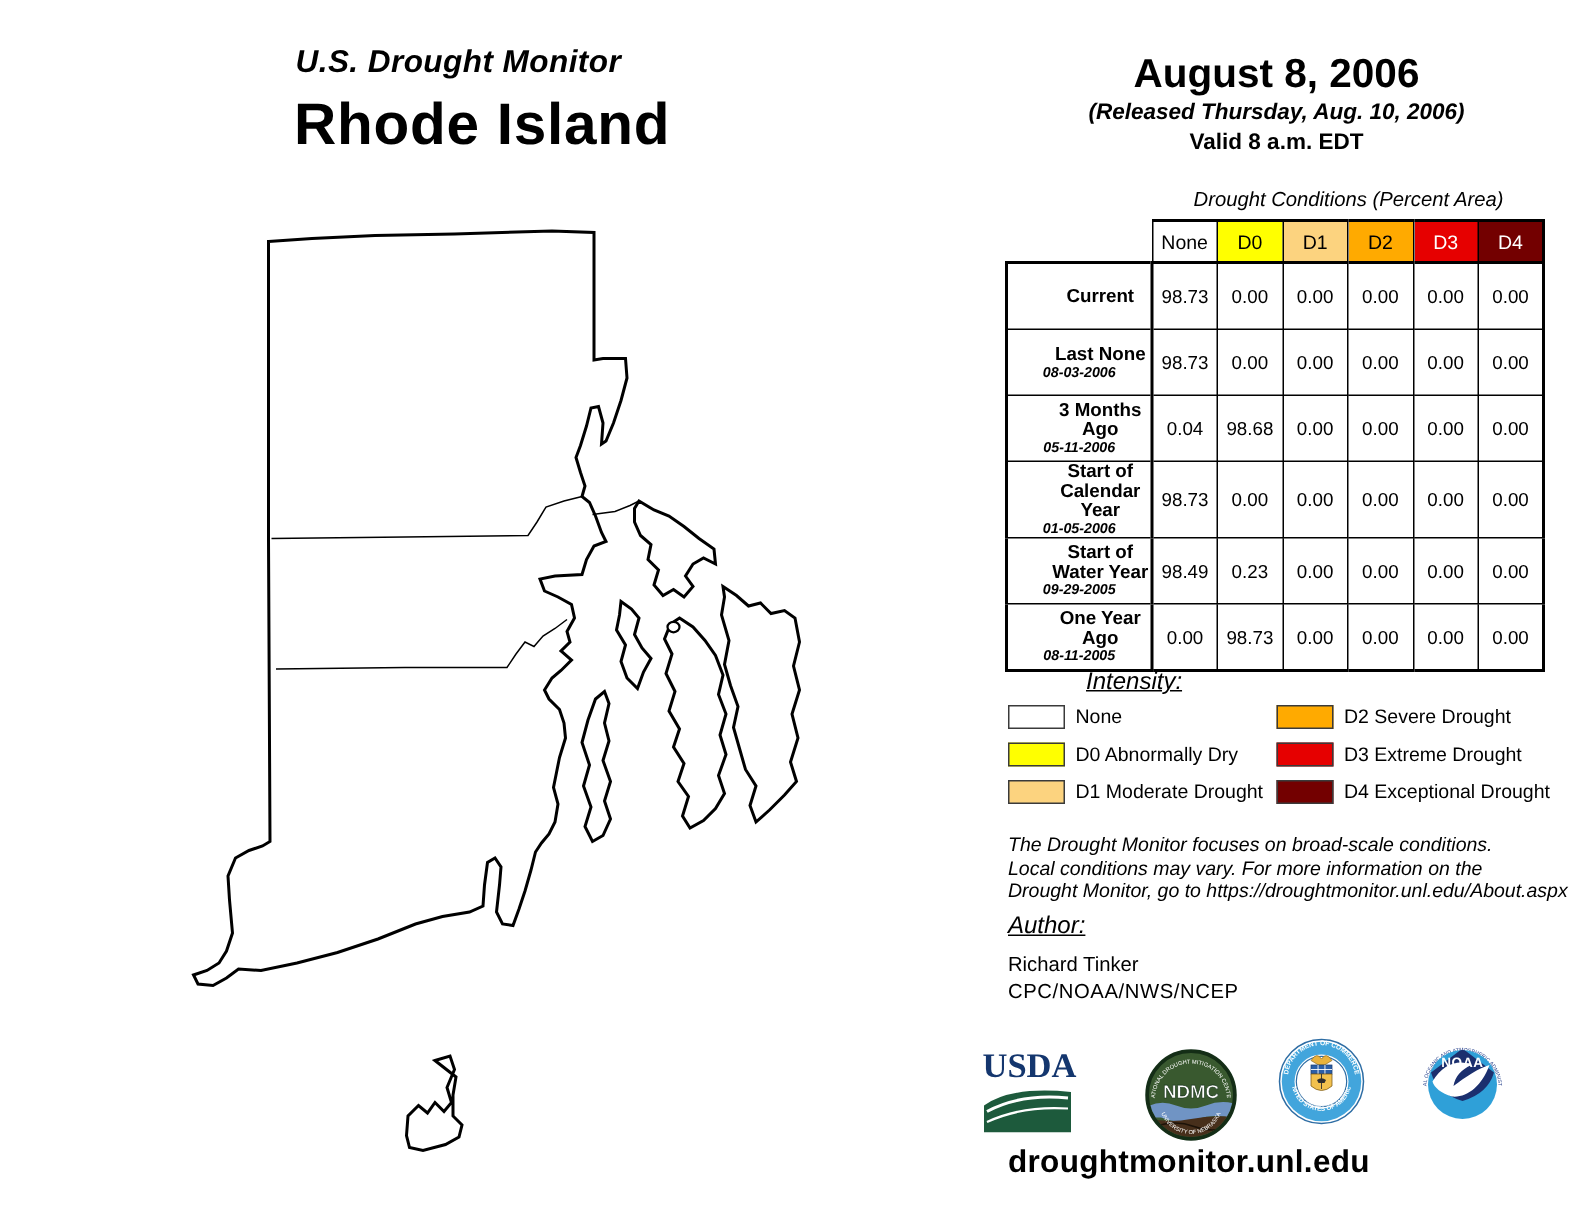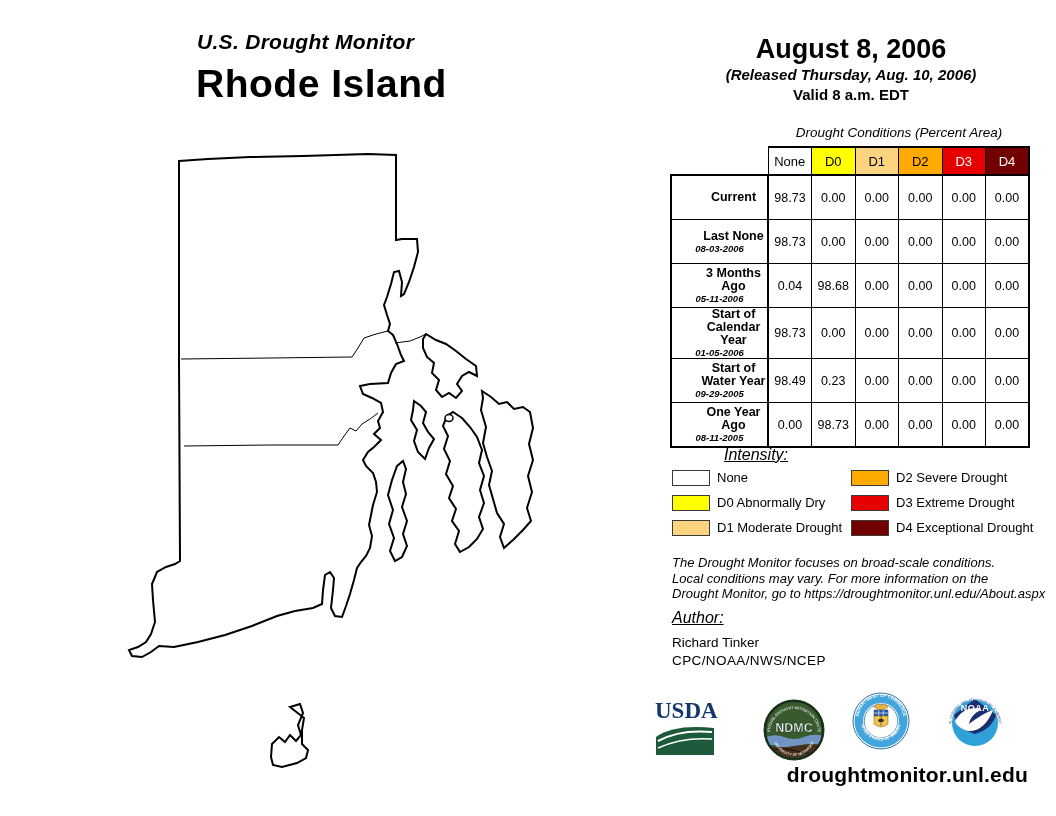--- a/index.html
+++ b/index.html
@@ -55,21 +55,21 @@
 
   
   .disclaimer{left:672px;top:555px;font-style:italic;font-size:13px;line-height:15.5px;}
   .author-title{left:672px;top:609px;font-style:italic;font-size:16px;text-decoration:underline;}
   .author-name{left:672px;top:635px;font-size:13.5px;}
   .author-org{left:672px;top:653px;font-size:13.5px;letter-spacing:.4px;}
 
   
   .usda{left:655px;top:700px;width:60px;text-align:center;}
   .usda-text{font-family:"Liberation Serif",serif;font-weight:bold;font-size:23px;line-height:21px;color:#14366e;}
-  .footer-url{left:672px;top:763px;width:356px;text-align:right;font-size:21px;font-weight:bold;letter-spacing:.2px;}
+  .footer-url{left:672px;top:763px;width:356px;text-align:left;font-size:21px;font-weight:bold;letter-spacing:.2px;}
 </style>
 </head>
 <body>
 
 <svg class="abs" style="left:0;top:0" width="1056" height="816" viewBox="0 0 1056 816">
   <g fill="#fff" stroke="#000" stroke-width="2" stroke-linejoin="miter">
     <path d="M179,161 L208,159 L250,157 L303,156 L368,154 L396,155
       L396,240 L402,239 L417,239 L418,252
       L414,267 L409,282 L404,294 L401,296 L402,282 L399,271 L394,272 L391,284 L387,297
       L384,305 L387,315 L390,324 L388,331

